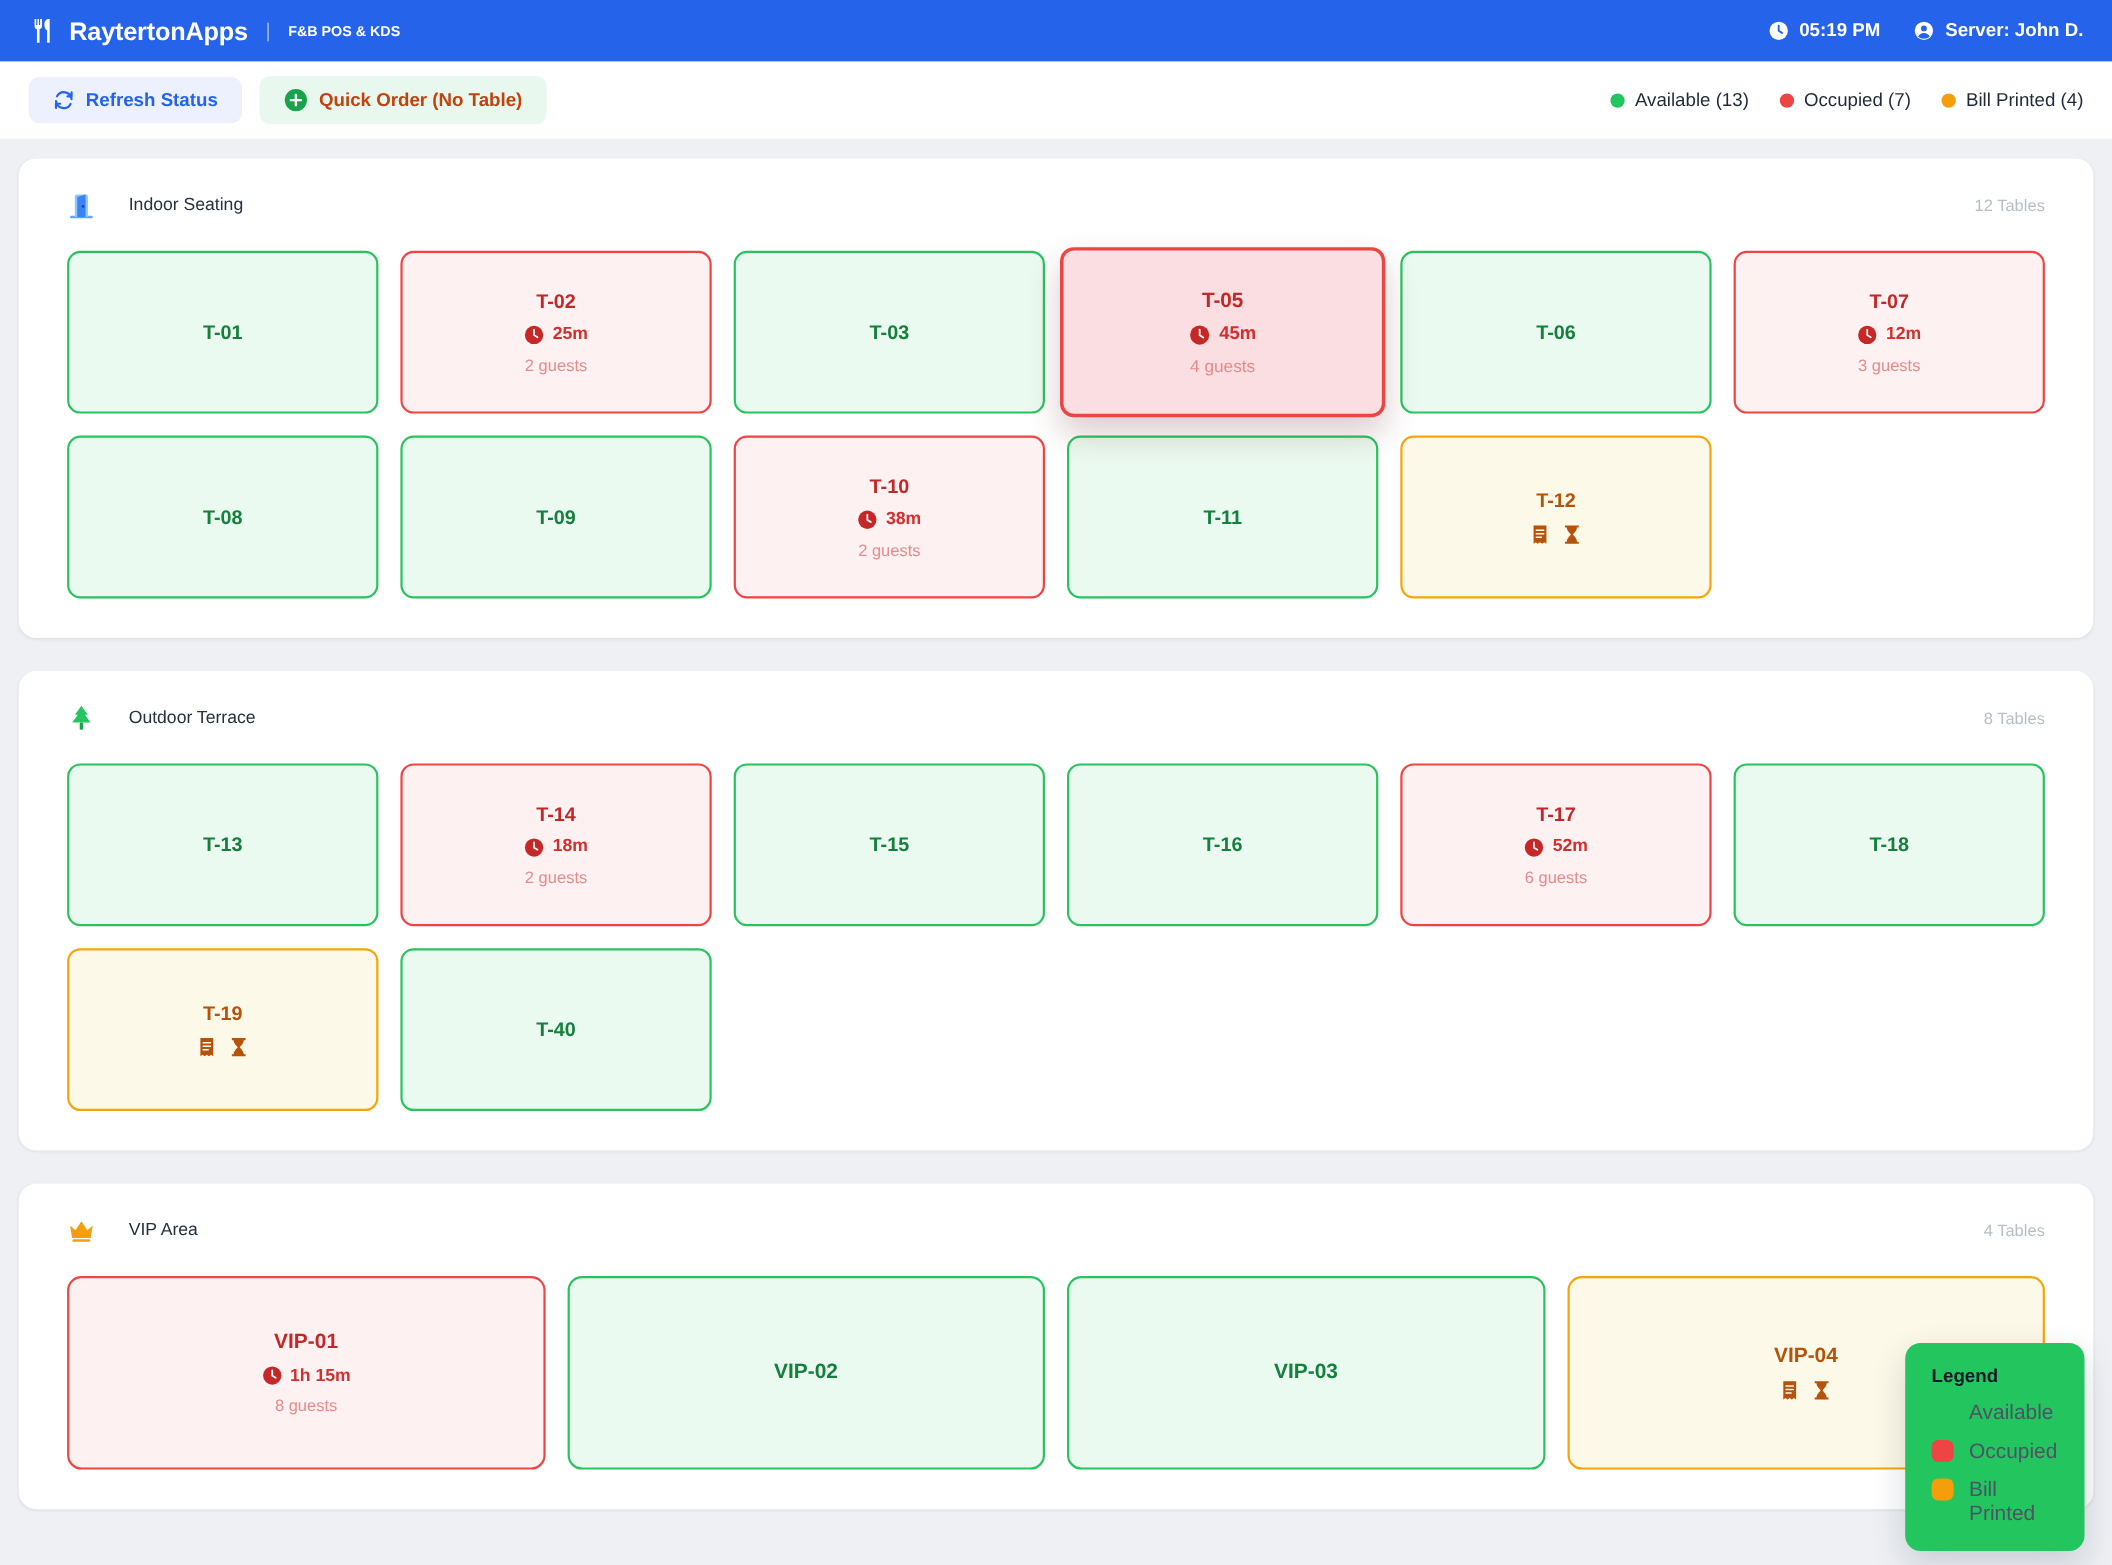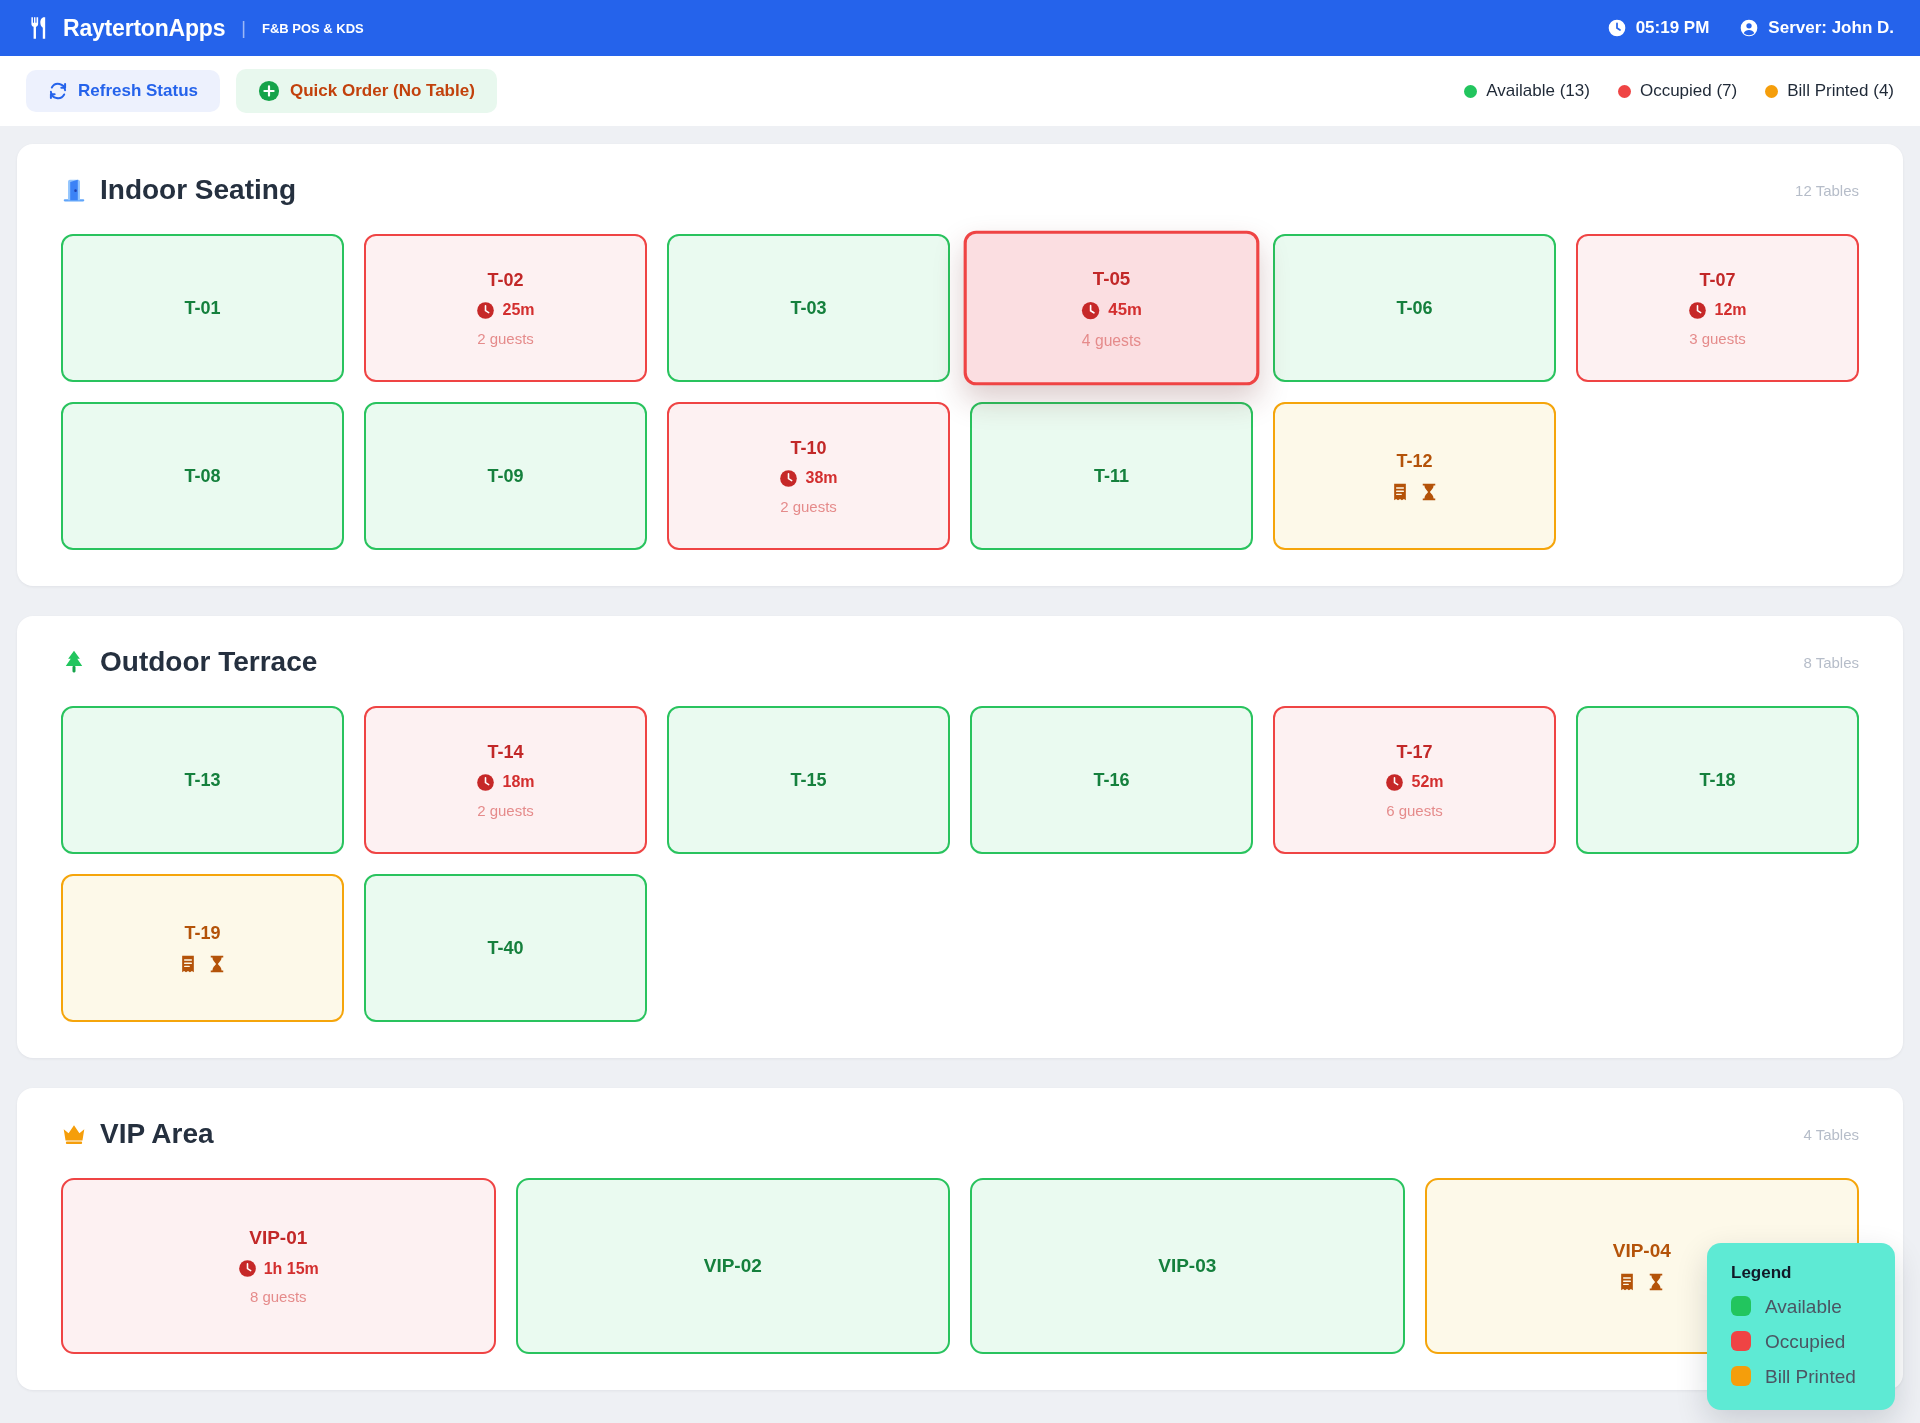--- a/index.html
+++ b/index.html
@@ -49,21 +49,21 @@
 
   
   .floor { padding:18px 17px 0; }
   .panel {
     background:#fff; border-radius:16px;
     padding:30px 44px 36px;
     margin-bottom:30px;
     box-shadow:0 1px 3px rgba(16,24,40,.06);
   }
   .panel-head { display:flex; align-items:center; justify-content:space-between; margin-bottom:28px; }
-  .panel-title { display:flex; align-items:center; gap:13px; font-size:28px; font-weight:700; color:#25303f; }
+  .panel-title { display:flex; align-items:center; gap:30px; font-size:16px; font-weight:400; color:#25303f; }
   .sec-icon { width:26px; height:26px; }
   .sec-icon svg { width:26px; height:26px; }
   .table-count { font-size:15px; color:#b6bdc9; }
 
   .table-grid { display:grid; grid-template-columns:repeat(6,1fr); gap:20px; }
   .table-grid.grid-4 { grid-template-columns:repeat(4,1fr); }
 
   .table-card {
     height:148px; border-radius:12px; border:2px solid transparent;
     display:flex; flex-direction:column; align-items:center; justify-content:center;
@@ -92,21 +92,21 @@
   .table-card.highlighted {
     background:#fbdee1; border-width:3px;
     transform:scale(1.045);
     box-shadow:0 14px 28px rgba(100,30,30,.22);
     z-index:2;
   }
 
   
   .legend {
     position:fixed; right:25px; bottom:13px; z-index:10;
-    background:#5eead4; border-radius:14px; width:188px;
+    background:#22c55e; border-radius:14px; width:163px;
     padding:20px 24px 22px;
     box-shadow:0 12px 32px rgba(15,23,42,.16);
   }
   .legend-title { font-size:17px; font-weight:700; color:#111827; margin-bottom:6px; }
   .legend-item { display:flex; align-items:flex-start; gap:14px; margin-top:13px; font-size:19px; color:#4b5563; }
   .swatch { width:20px; height:20px; border-radius:6px; background:#ccc; flex:none; }
 </style>
 </head>
 <body>
 

